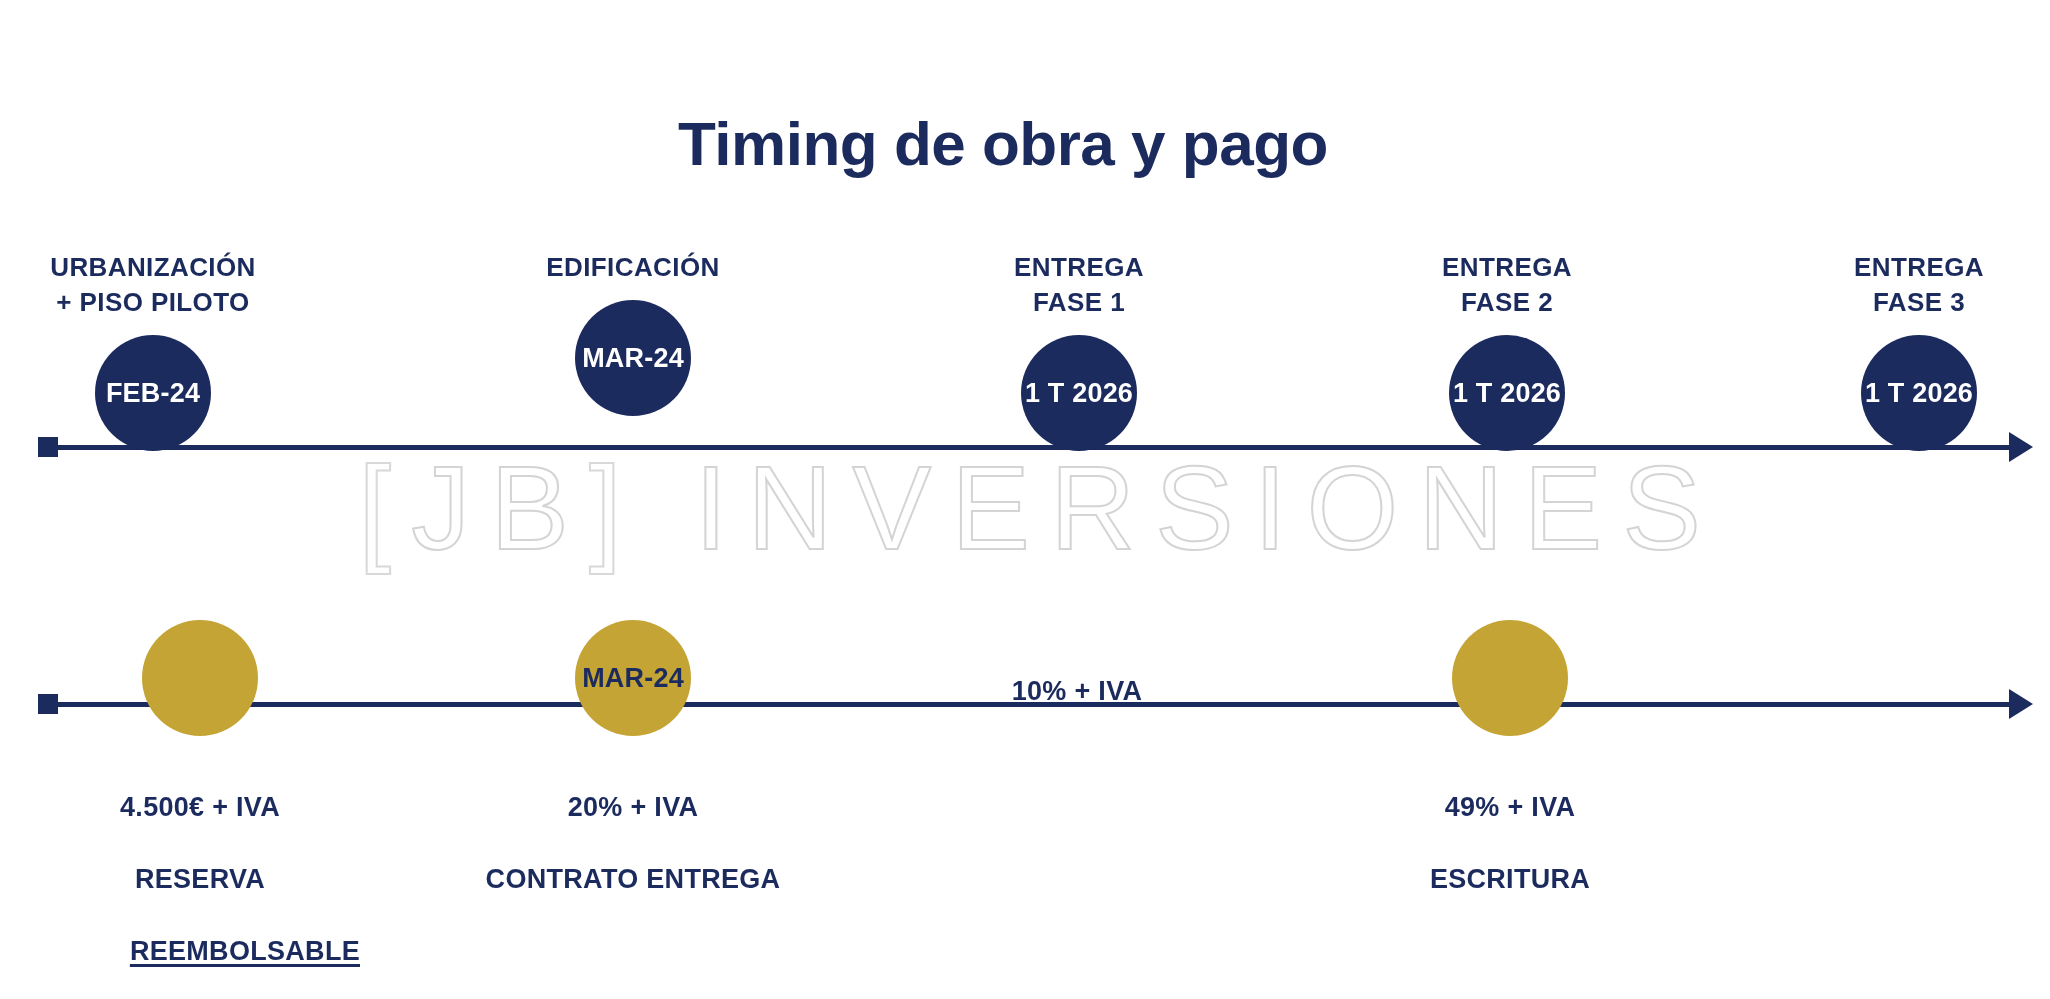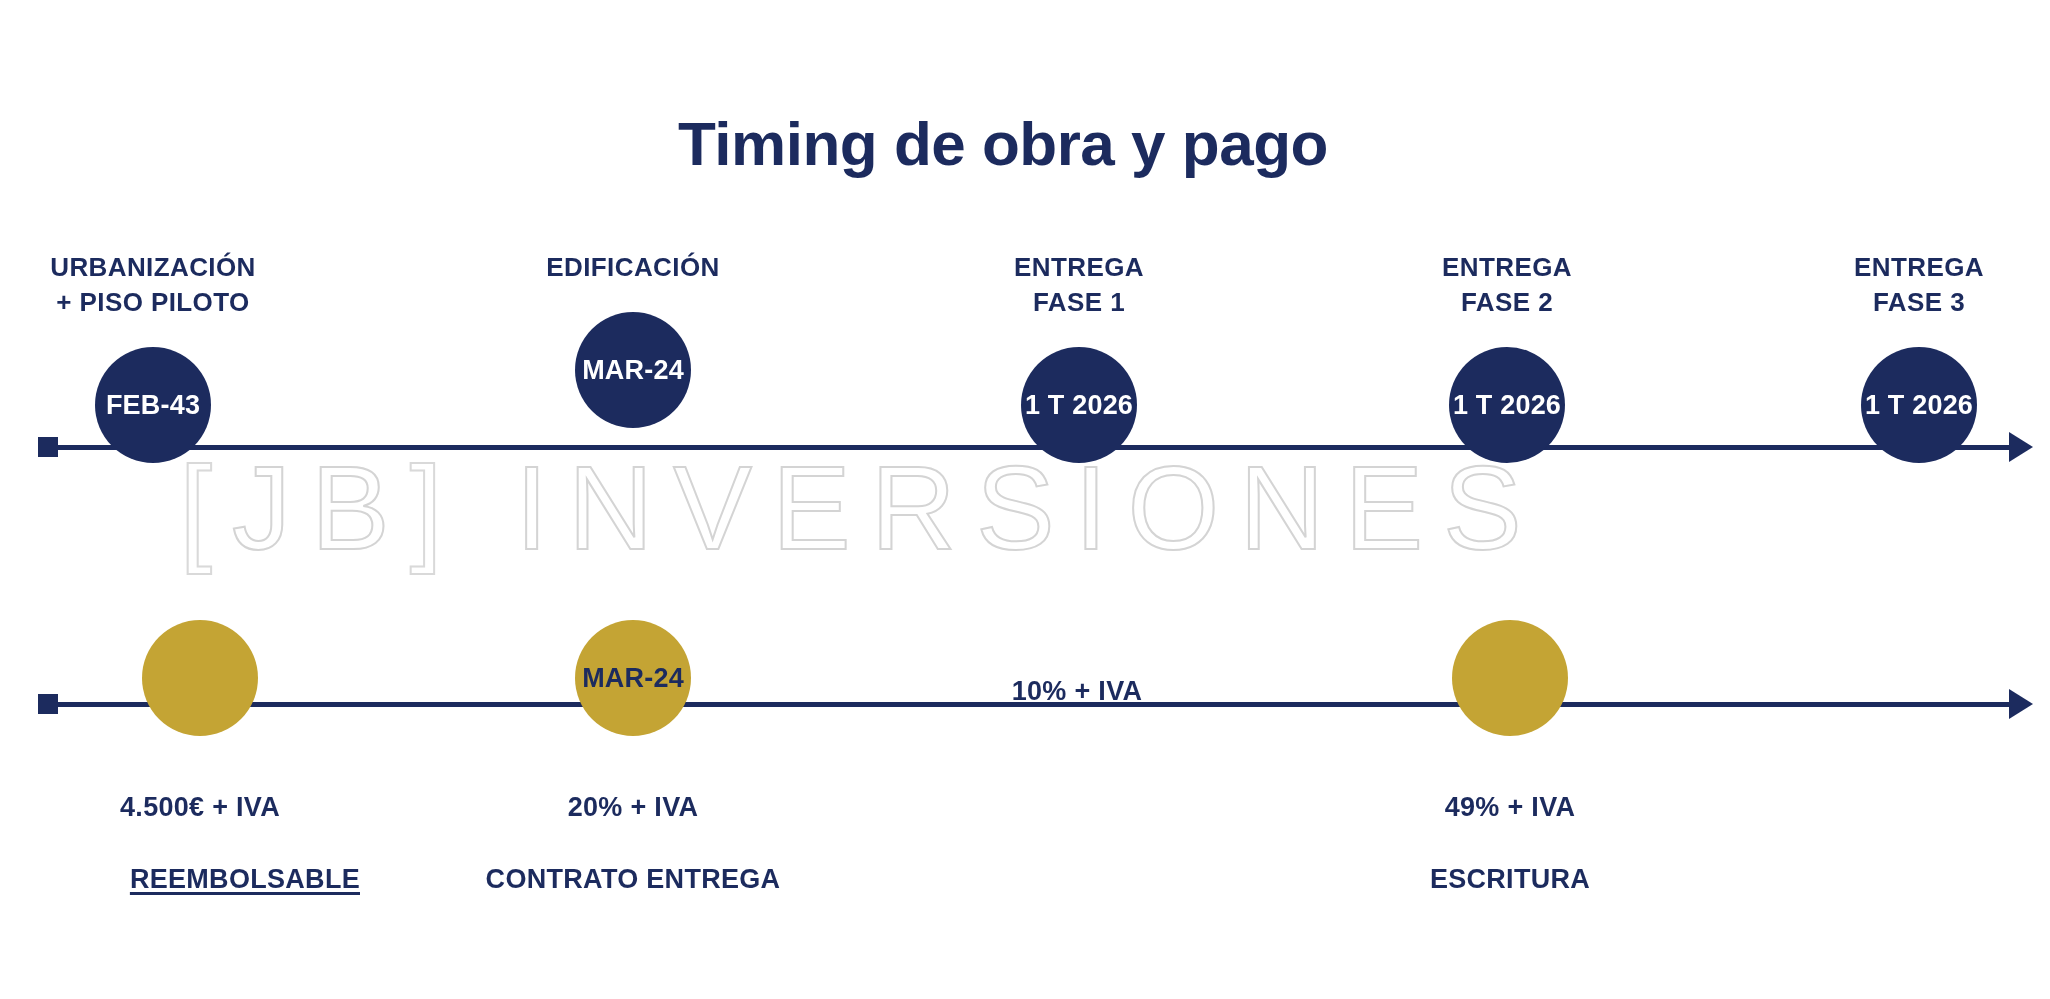--- a/index.html
+++ b/index.html
@@ -33,21 +33,21 @@
     color: #1c2b5e;
     white-space: nowrap;
   }
 
   
   .watermark {
     position: absolute;
     top: 440px;
     left: 0;
     width: 1721px;
-    text-align: center;
+    text-align: right;
     font-size: 118px;
     font-weight: 400;
     letter-spacing: 20px;
     color: transparent;
     -webkit-text-stroke: 2px #d4d4d4;
     white-space: nowrap;
     pointer-events: none;
     z-index: 1;
   }
   .watermark .wm-bracket {
@@ -124,21 +124,21 @@
   .node-works {
     width: 300px;
     top: 0;
   }
   .node-works .node-caption {
     font-size: 26px;
     font-weight: 700;
     line-height: 1.35;
     color: #1c2b5e;
     letter-spacing: 0.4px;
-    margin-bottom: 27px;
+    margin-bottom: 15px;
     white-space: pre-line;
   }
   .node-works .node-circle {
     width: 116px;
     height: 116px;
     margin: 0 auto;
     font-size: 27px;
     letter-spacing: 0.2px;
   }
 
@@ -184,21 +184,21 @@
 
   <div class="axis axis-works"></div>
   <div class="start-cap cap-works"></div>
   <div class="arrow-head arrow-works"></div>
 
   <div class="row row-works">
 
     <div class="node node-works" id="w0" style="left: 3px;">
       <div class="node-caption">URBANIZACIÓN
 + PISO PILOTO</div>
-      <div class="node-circle circle-navy">FEB-43</div>
+      <div class="node-circle circle-navy">FEB-24</div>
     </div>
 
     <div class="node node-works" id="w1" style="left: 483px;">
       <div class="node-caption">EDIFICACIÓN</div>
       <div class="node-circle circle-navy">MAR-24</div>
     </div>
 
     <div class="node node-works" id="w2" style="left: 929px;">
       <div class="node-caption">ENTREGA
 FASE 1</div>
@@ -222,20 +222,21 @@
   <div class="axis axis-payment"></div>
   <div class="start-cap cap-payment"></div>
   <div class="arrow-head arrow-payment"></div>
 
   <div class="row row-payment">
 
     <div class="node node-pay" id="p0" style="left: 40px;">
       <div class="node-circle circle-gold"></div>
       <div class="node-caption">
         <div>4.500€ + IVA</div>
+        <div>RESERVA</div>
         <div class="underline">REEMBOLSABLE</div>
       </div>
     </div>
 
     <div class="node node-pay" id="p1" style="left: 473px;">
       <div class="node-circle circle-gold">MAR-24</div>
       <div class="node-caption">
         <div>20% + IVA</div>
         <div>CONTRATO ENTREGA</div>
       </div>

